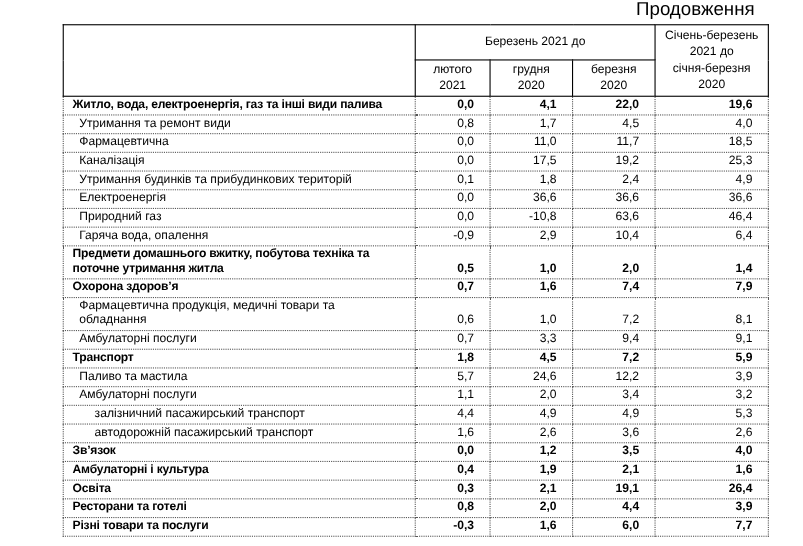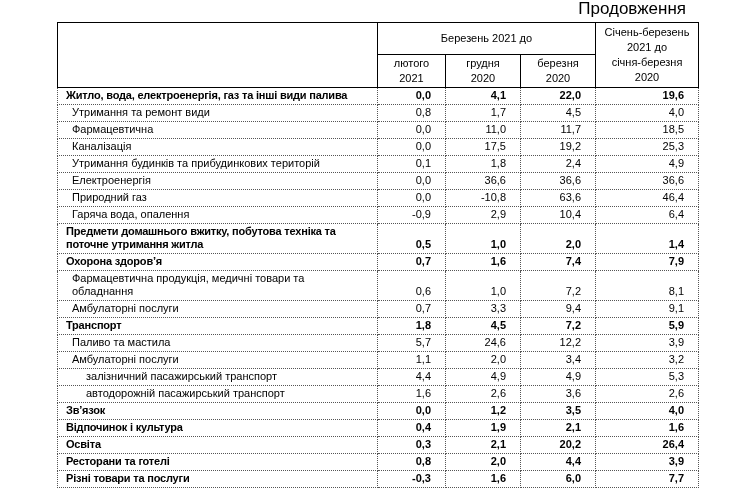--- a/index.html
+++ b/index.html
@@ -255,34 +255,34 @@
     <td class="label-cell ind-0 bold">
       <span class="label ws-nowrap bold-label">Зв’язок</span>
     </td>
     <td class="val bold">0,0</td>
     <td class="val bold">1,2</td>
     <td class="val bold">3,5</td>
     <td class="val bold">4,0</td>
   </tr>
         <tr class="single">
     <td class="label-cell ind-0 bold">
-      <span class="label ws-nowrap bold-label">Відпочинок і культура</span>
+      <span class="label ws-nowrap bold-label">Амбулаторні і культура</span>
     </td>
     <td class="val bold">0,4</td>
     <td class="val bold">1,9</td>
     <td class="val bold">2,1</td>
     <td class="val bold">1,6</td>
   </tr>
         <tr class="single">
     <td class="label-cell ind-0 bold">
       <span class="label ws-nowrap bold-label">Освіта</span>
     </td>
     <td class="val bold">0,3</td>
     <td class="val bold">2,1</td>
-    <td class="val bold">20,2</td>
+    <td class="val bold">19,1</td>
     <td class="val bold">26,4</td>
   </tr>
         <tr class="single">
     <td class="label-cell ind-0 bold">
       <span class="label ws-nowrap bold-label">Ресторани та готелі</span>
     </td>
     <td class="val bold">0,8</td>
     <td class="val bold">2,0</td>
     <td class="val bold">4,4</td>
     <td class="val bold">3,9</td>

